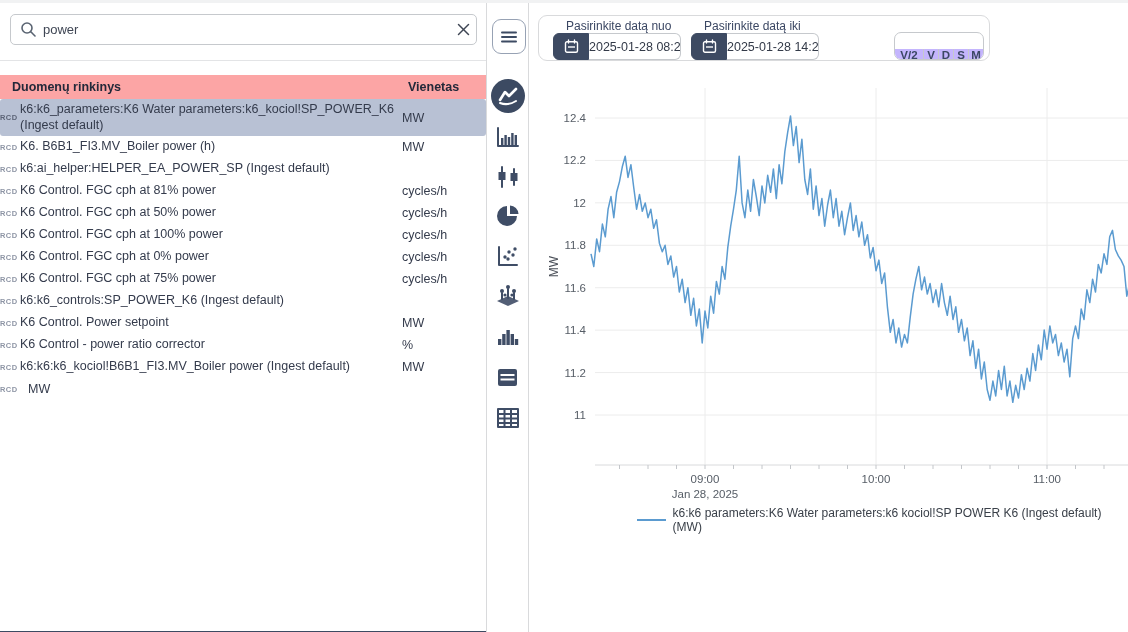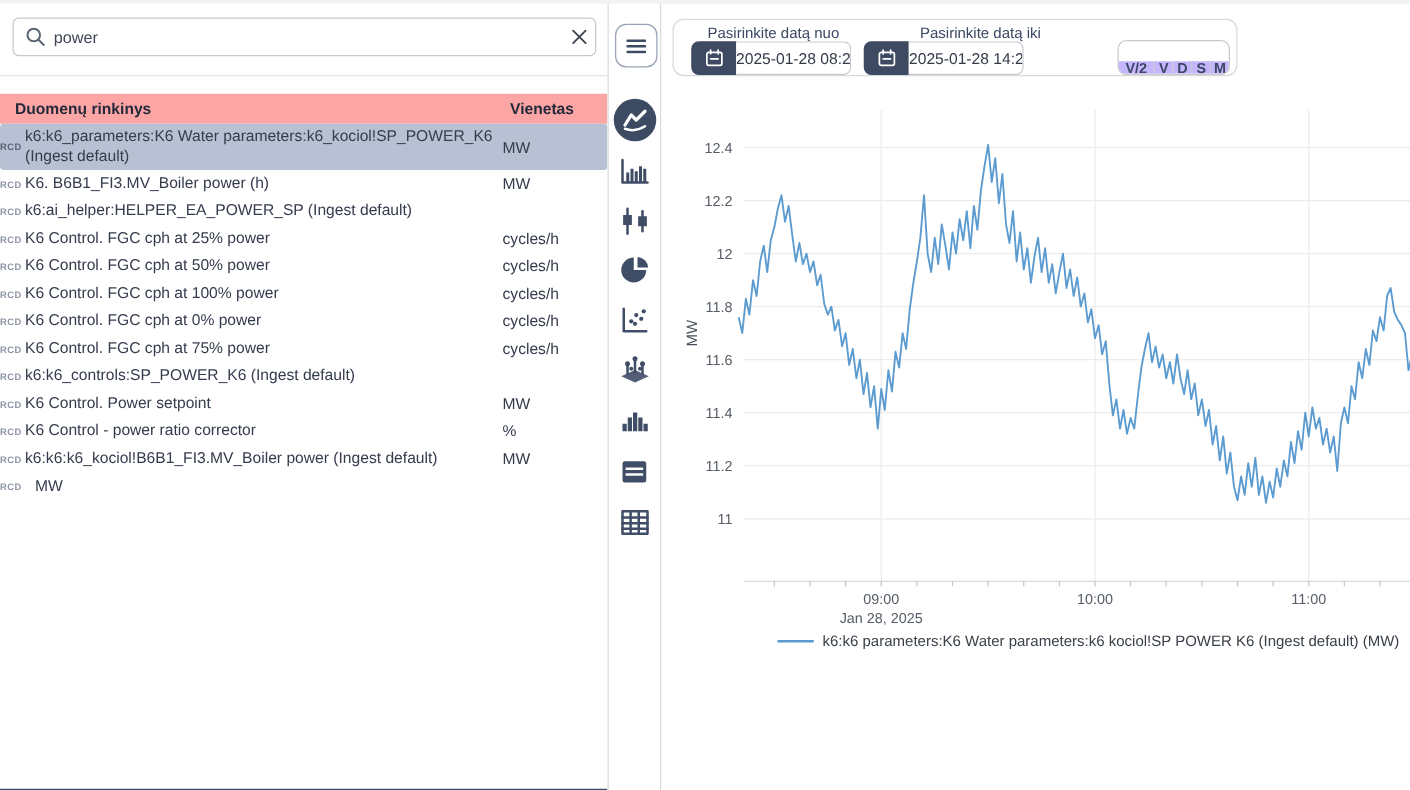--- a/index.html
+++ b/index.html
@@ -40,38 +40,38 @@
     background:transparent; cursor:pointer; display:flex; align-items:center; justify-content:center; border-radius:50%; }
   .tool-ic.active { background:#3c4a62; }
   .ic-stroke { stroke:#3f4d66; fill:none; stroke-width:2; stroke-linecap:round; stroke-linejoin:round; }
   .ic-fill { fill:#3f4d66; }
 
   
   .controls { position:absolute; left:538px; top:12px; width:452px; height:46px;
     border:1px solid #d9dadc; border-radius:9px; background:#fff; }
   .dp-label { position:absolute; top:3px; font-size:12px; color:#3b4763; }
   .dp-label.from { left:27px; }
-  .dp-label.to { left:165px;margin-left:32px; }
+  .dp-label.to { left:165px; }
   .picker { position:absolute; top:17px; height:27px; display:flex; }
   .picker.from { left:14px; }
   .picker.to { left:152px; }
   .cal-btn { width:36px; height:27px; background:#3d4a62; border:1px solid #3d4a62;
     border-radius:6px 0 0 6px; cursor:pointer; display:flex; align-items:center; justify-content:center; }
   .picker input { width:92px; height:27px; border:1px solid #c6c9cd; border-left:none;
     border-radius:0 6px 6px 0; font:12.5px "Liberation Sans",sans-serif; color:#333a48; text-align:center; outline:none; }
   .range-group { position:absolute; left:355px; top:16px; height:28px; display:flex;
     border:1px solid #c6c9cd; border-radius:7px; overflow:hidden; }
   .range-group button { border:none; border-left:1px solid #c6c9cd; background:#c4b5fd; cursor:pointer;
     font:bold 11.5px "Liberation Sans",sans-serif; color:#3b4763; padding:0;margin-top:16px; }
   .range-group button:first-child { border-left:none; width:28px; }
   .range-group button + button { width:15px; }
 
   
   .chart-svg { position:absolute; left:530px; top:65px; width:598px; height:460px; }
-  .legend { position:absolute; left:622px; top:503px; display:flex; align-items:center; font-size:12px; color:#3a4049; }
+  .legend { position:absolute; left:637px; top:503px; display:flex; align-items:center; font-size:12px; color:#3a4049; }
   .legend .legend-line { width:29px; height:2px; margin-right:7px; }
 </style>
 </head>
 <body>
 
 <div id="app">
 
   <div class="left-panel">
     <div class="search-box">
       <svg class="mag" width="17" height="17" viewBox="0 0 17 17">
@@ -105,21 +105,21 @@
     </div>
 
     <div class="row">
       <span class="badge">RCD</span>
       <span class="name">k6:ai_helper:HELPER_EA_POWER_SP (Ingest default)</span>
       <span class="unit"></span>
     </div>
 
     <div class="row">
       <span class="badge">RCD</span>
-      <span class="name">K6 Control. FGC cph at 25% power</span>
+      <span class="name">K6 Control. FGC cph at 81% power</span>
       <span class="unit">cycles/h</span>
     </div>
 
     <div class="row">
       <span class="badge">RCD</span>
       <span class="name">K6 Control. FGC cph at 50% power</span>
       <span class="unit">cycles/h</span>
     </div>
 
     <div class="row">

